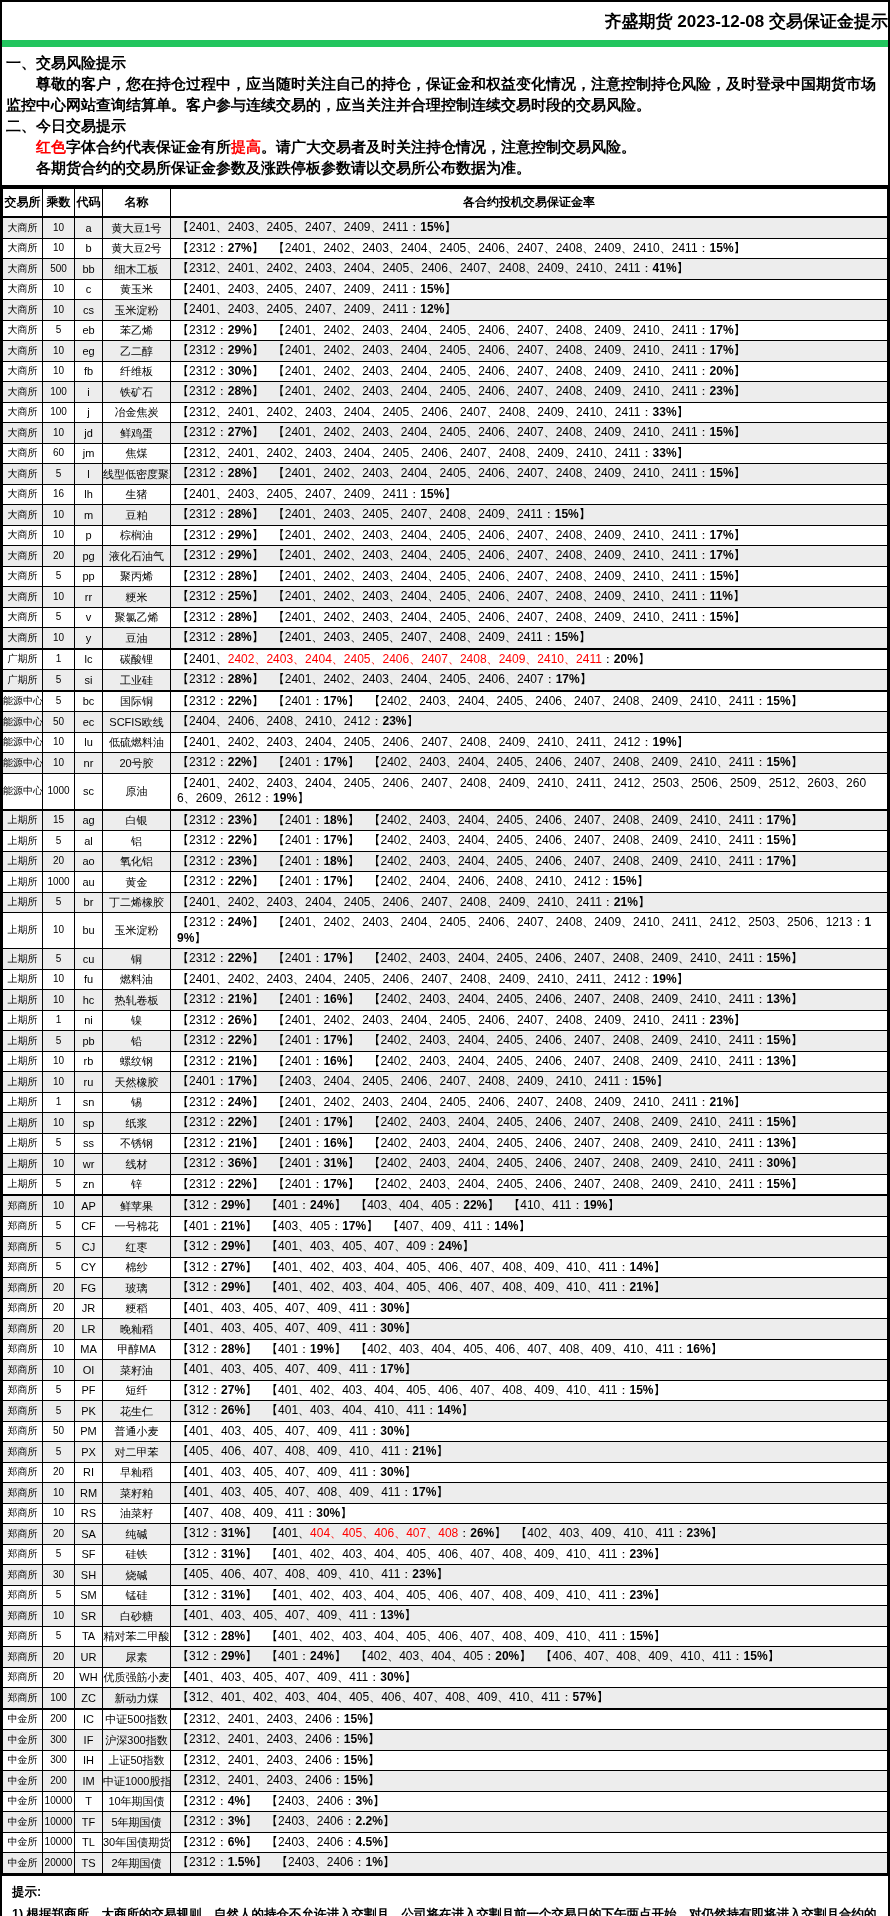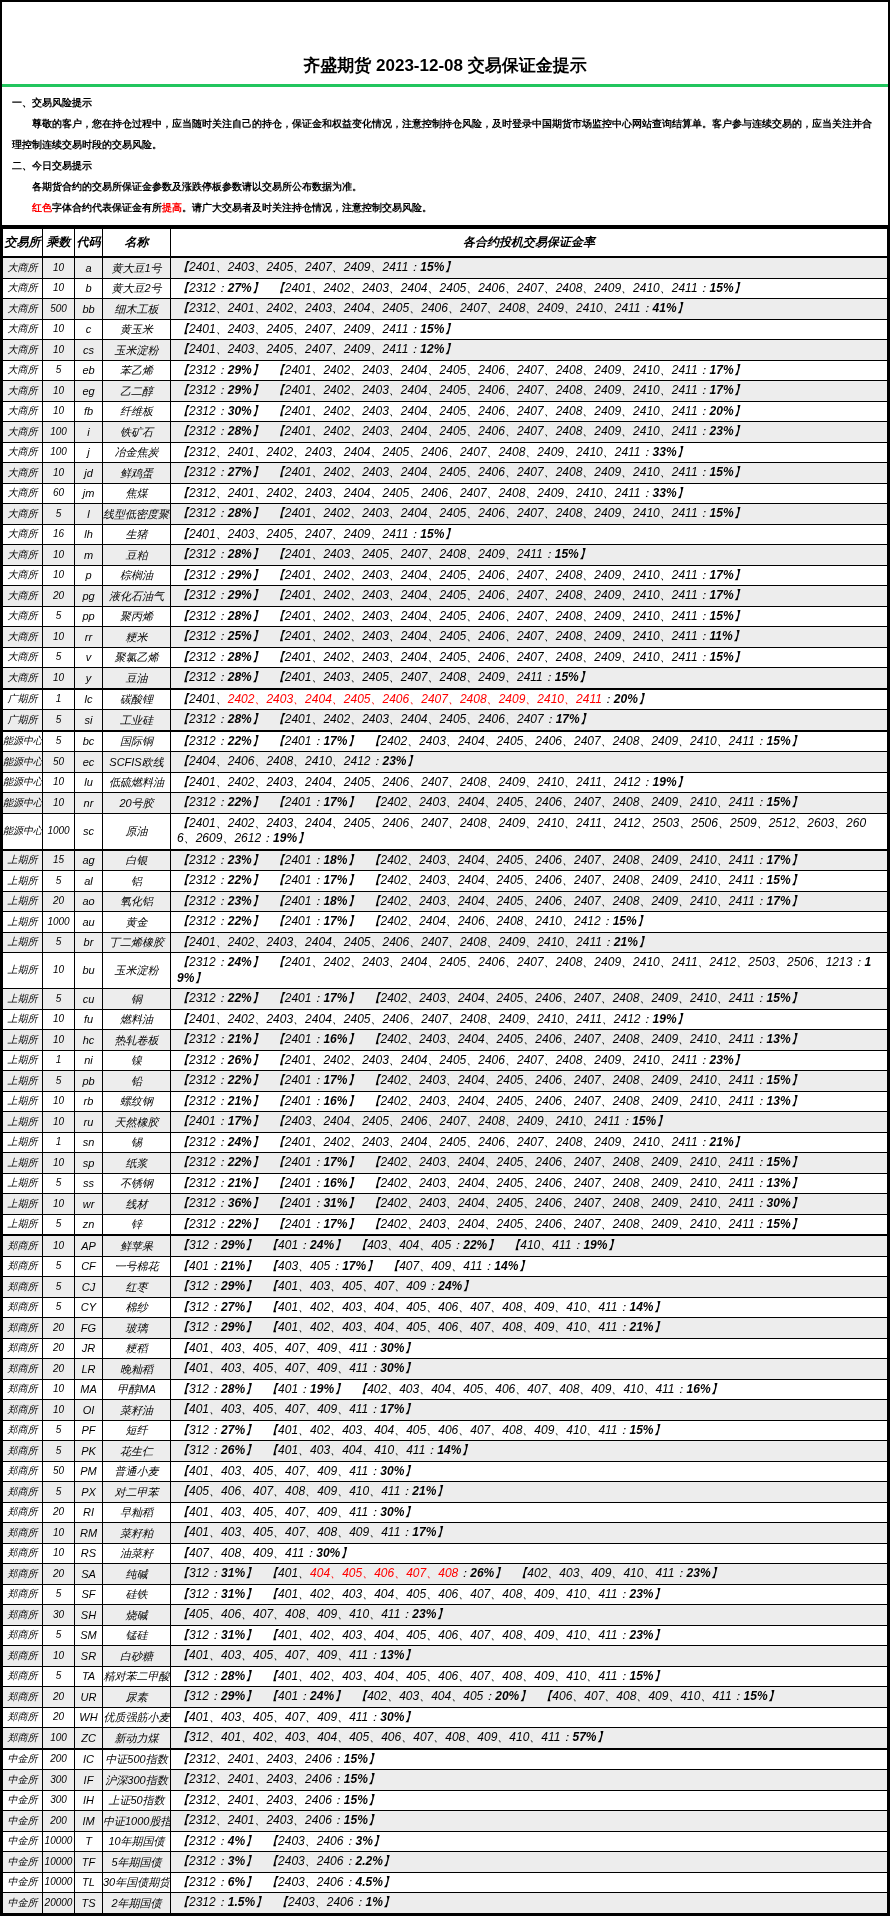--- a/index.html
+++ b/index.html
@@ -1,22 +1,22 @@
 <!DOCTYPE html>
 <html><head>
 <meta charset="utf-8">
 <style>
   html,body{margin:0;padding:0;background:#fff;}
   .page{width:890px;min-height:1916px;box-sizing:border-box;border:2px solid #000;
         font-family:"Liberation Sans",sans-serif;color:#000;}
-  .title{text-align:center;font-weight:bold;font-size:17px;padding:8px 0 7px;border-bottom:3px solid #22c55e;margin-top:44px;}
-  .intro{padding:5px 10px 7px;border-bottom:2px solid #000;font-weight:bold;font-size:10px;line-height:21px;}
+  .title{text-align:right;font-weight:bold;font-size:17px;padding:8px 0 7px;border-bottom:7px solid #22c55e;}
+  .intro{padding:5px 4px 7px;border-bottom:2px solid #000;font-weight:bold;font-size:15px;line-height:21px;}
   .intro .para{text-indent:2em;}
   .red{color:#ff0000;}
-  table{width:100%;border-collapse:collapse;table-layout:fixed;font-style:italic;}
+  table{width:100%;border-collapse:collapse;table-layout:fixed;}
   col.c-ex{width:40px}col.c-mult{width:32px}col.c-code{width:28px}col.c-name{width:68px}
   thead th{border:1px solid #000;border-bottom:2.5px solid #000;border-top:2px solid #000;
            font-size:12px;font-weight:bold;padding:5px 0;background:#fff;}
   td{border:1px solid #000;font-size:12px;padding:2px 0;line-height:14.5px;text-align:center;
      vertical-align:middle;overflow:hidden;}
   td.ex{font-size:10px;white-space:nowrap;}
   td.mult{font-size:10px;}
   td.code{font-size:11px;}
   td.name{font-size:11px;white-space:nowrap;}
   td.name.small{font-size:11px;}
@@ -32,22 +32,22 @@
 <body>
 
 <div class="page">
 
   <div class="title">齐盛期货 2023-12-08 交易保证金提示</div>
 
   <div class="intro">
     <div>一、交易风险提示</div>
     <div class="para">尊敬的客户，您在持仓过程中，应当随时关注自己的持仓，保证金和权益变化情况，注意控制持仓风险，及时登录中国期货市场监控中心网站查询结算单。客户参与连续交易的，应当关注并合理控制连续交易时段的交易风险。</div>
     <div>二、今日交易提示</div>
+    <div class="para" id="highlight-line"><span class="red">红色</span><span>字体合约代表保证金有所</span><span class="red">提高</span><span>。请广大交易者及时关注持仓情况，注意控制交易风险。</span></div>
     <div class="para">各期货合约的交易所保证金参数及涨跌停板参数请以交易所公布数据为准。</div>
-    <div class="para" id="highlight-line"><span class="red">红色</span><span>字体合约代表保证金有所</span><span class="red">提高</span><span>。请广大交易者及时关注持仓情况，注意控制交易风险。</span></div>
   </div>
 
   <table id="grid">
     <colgroup>
       <col class="c-ex">
         <col class="c-mult">
         <col class="c-code">
         <col class="c-name">
         <col class="c-rates">
     </colgroup>
@@ -611,19 +611,20 @@
           <td class="ex">中金所</td>
           <td class="mult">20000</td>
           <td class="code">TS</td>
           <td class="name">2年期国债</td>
           <td class="rates"><span class="rg">【<span>2312</span>：<b>1.5%</b>】</span><span class="rg">【<span>2403、</span><span>2406</span>：<b>1%</b>】</span></td>
         </tr>
       </tbody>
   </table>
 
   <div class="notes">
+    <div>提示:</div>
     <div id="notes-list">
         <div>1) 根据郑商所、大商所的交易规则，自然人的持仓不允许进入交割月，公司将在进入交割月前一个交易日的下午两点开始，对仍然持有即将进入交割月合约的自然人客户持仓进行减仓处理;</div>
       </div>
 
   </div>
 
 </div>
 
 </body></html>

